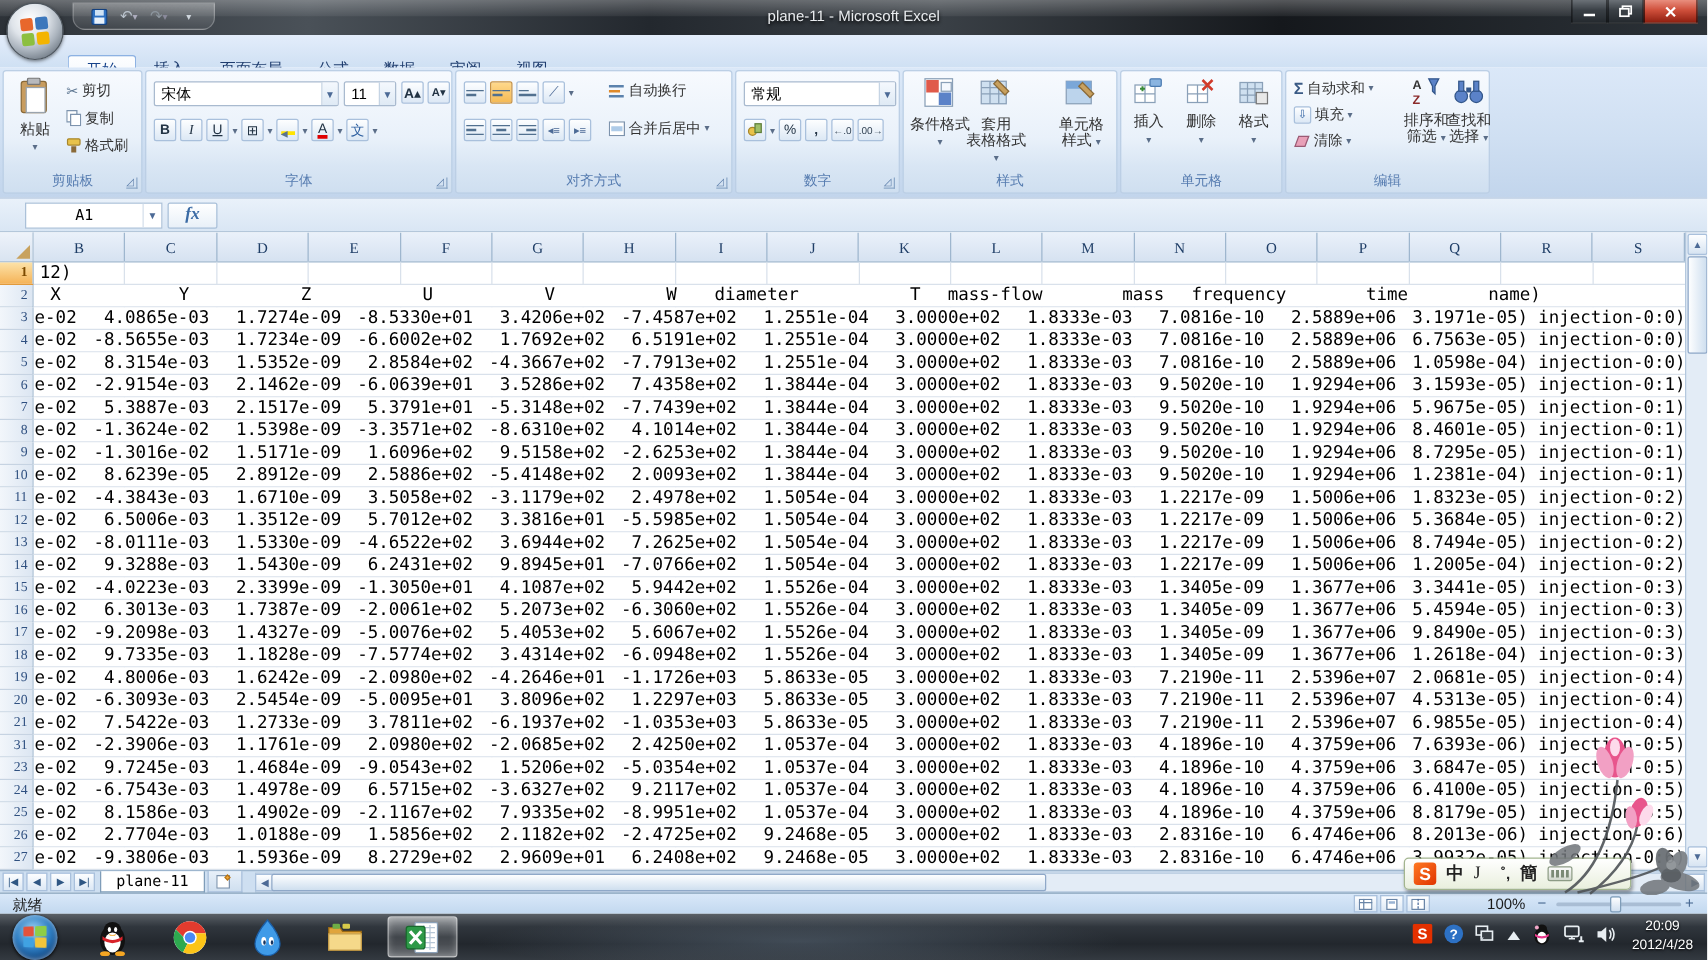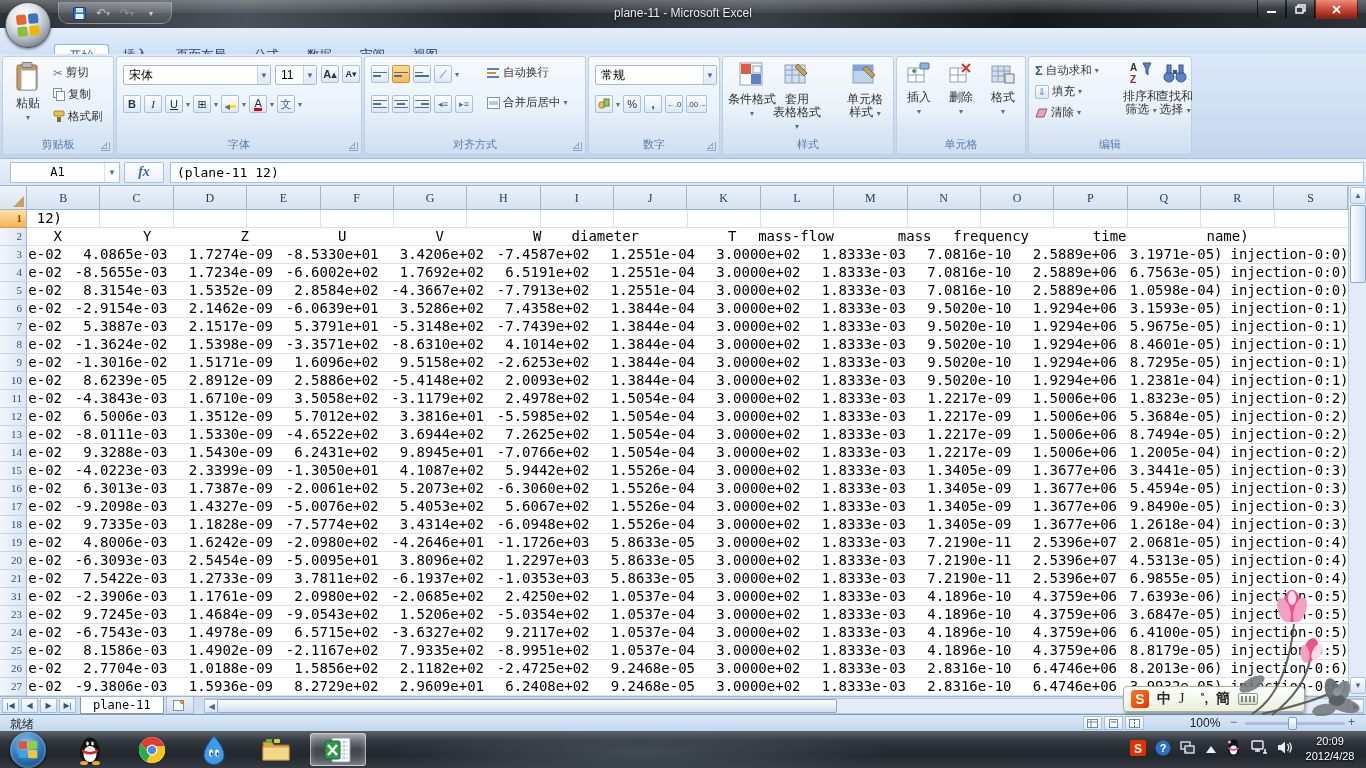--- a/index.html
+++ b/index.html
@@ -47,45 +47,45 @@
   .smallrow{position:absolute;display:flex;align-items:center;gap:3px;font-size:11.5px;color:#333;white-space:nowrap}
   .ibox{display:inline-flex;align-items:center;justify-content:center;height:18px;min-width:18px;border:1px solid #a9c0dc;border-radius:2px;background:linear-gradient(180deg,#fdfeff,#dce8f5);font-size:11px;color:#234}
   .combo{height:20px;border:1px solid #a9bacf;background:#fff;border-radius:2px;display:inline-flex;align-items:center;font-size:12px;color:#000;padding-left:5px;position:relative}
   .combo .dd{margin-left:auto;width:13px;height:100%;border-left:1px solid #c5d4e4;display:flex;align-items:center;justify-content:center;color:#4c6a96;font-size:8px;background:linear-gradient(180deg,#f4f8fd,#dfeaf5)}
   .mini-lines{display:inline-block;width:14px}
   .mini-lines i{display:block;height:1.5px;background:#51708f;margin:2px 0}
   .mini-lines i.half{width:60%}
 
   
   .fbar{position:absolute;left:0;top:159px;width:1366px;height:27px;background:linear-gradient(180deg,#e9f1fa,#d9e6f4);border-bottom:1px solid #9eb6ce;display:flex;align-items:center}
-  .namebox{margin-left:10px;width:110px;height:21px;background:#fff;border:1px solid #abc1d9;display:flex;align-items:center;font-size:12px}
+  .namebox{margin-left:20px;width:110px;height:21px;background:#fff;border:1px solid #abc1d9;display:flex;align-items:center;font-size:12px}
   .namebox .txt{flex:1;text-align:center;font-family:"DejaVu Sans Mono",monospace}
   .namebox .dd{width:15px;height:100%;display:flex;align-items:center;justify-content:center;font-size:8px;color:#4c6a96;border-left:1px solid #d5e0ec}
   .fxbtn{width:40px;height:21px;margin-left:4px;display:flex;align-items:center;justify-content:center;font-family:"Liberation Serif",serif;font-style:italic;font-weight:bold;color:#3b6ba5;font-size:14px;border:1px solid #abc1d9;background:linear-gradient(180deg,#fff,#e8f0f8);border-radius:2px}
   .finput{flex:1;height:21px;margin:0 2px 0 6px;background:#fff;border:1px solid #abc1d9;font-family:"DejaVu Sans Mono",monospace;font-size:13px;line-height:19px;padding-left:6px;color:#000}
 
   
   .grid{position:absolute;left:0;top:186px;width:1348px;height:510px;background:#fff}
   .selectall{position:absolute;left:0;top:0;width:27px;height:24px;background:linear-gradient(180deg,#eef3fa,#d9e4f1);border-right:1px solid #9eb6ce;border-bottom:1px solid #9eb6ce}
   .selectall .tri{position:absolute;right:2px;bottom:2px;width:0;height:0;border-left:11px solid transparent;border-bottom:11px solid #c8a25e}
   .colhdrs{position:absolute;left:27px;top:0;width:1321px;height:24px;display:flex;border-bottom:1px solid #9eb6ce;background:linear-gradient(180deg,#eaf1fa,#d6e2f1);overflow:hidden}
   .ch{width:73.39px;flex:0 0 73.39px;border-right:1px solid #9eb6ce;text-align:center;font-size:12px;line-height:24px;color:#1f3e67;font-family:"Liberation Serif","DejaVu Serif",serif}
   .gutter{position:absolute;left:0;top:24px;width:27px}
   .g{height:18px;line-height:17px;text-align:right;padding-right:4px;font-size:11px;color:#2f5080;border-right:1px solid #9eb6ce;border-bottom:1px solid #c6d3e2;background:linear-gradient(90deg,#f2f6fb,#dce6f2);font-family:"Liberation Serif","DejaVu Serif",serif}
   .g.sel{background:linear-gradient(180deg,#fce2a8,#f5b357);color:#7c4a00;font-weight:bold;border-bottom:1px solid #e19a3c}
   .vlines{position:absolute;left:27px;top:24px;width:1321px;height:486px;z-index:1}
   .vl{position:absolute;top:0;width:1px;height:100%;background:#d9e1eb}
   .rows{position:absolute;left:27px;top:24px;width:1321px;z-index:2}
   .r{height:18px;line-height:17px;border-bottom:1px solid #d9e1eb;background:#fff;white-space:nowrap;font-family:"DejaVu Sans Mono",monospace;font-size:14px;color:#000}
   .r.t1{background:transparent}
-  .r .f{display:inline-block;width:35px;text-align:right}
+  .r .f{display:inline-block;width:35px;text-align:center}
   .r .v{display:inline-block;width:105.5px;text-align:right}
   .r .nm{margin-left:8px}
   .r.hd .v{width:97.5px;padding-right:8px}
-  .r.hd .nm{margin-left:72px}
+  .r.hd .nm{margin-left:56px}
 
   
   .vscroll{position:absolute;left:1348px;top:186px;width:18px;height:510px;background:#e3ecf6;border-left:1px solid #b4c8de}
   .sbtn{position:absolute;left:1px;width:16px;height:17px;background:linear-gradient(180deg,#fdfeff,#d7e4f2);border:1px solid #a9c0dc;border-radius:2px;color:#4c6a96;font-size:8px;text-align:center;line-height:15px}
   .vthumb{position:absolute;left:1px;top:19px;width:16px;height:78px;background:linear-gradient(90deg,#fdfeff,#cfdfEF);background:linear-gradient(90deg,#fdfeff,#cfdfef);border:1px solid #8fa8c8;border-radius:2px}
 
   
   .tabstrip{position:absolute;left:0;top:696px;width:1366px;height:18px;background:#cedff1;border-top:1px solid #9eb6ce;display:flex;align-items:center}
   .nav{width:17px;height:15px;margin-left:2px;background:linear-gradient(180deg,#fdfeff,#dce8f5);border:1px solid #a9c0dc;color:#2f5784;font-size:8px;display:flex;align-items:center;justify-content:center}
   .sheettab{height:17px;margin-left:4px;padding:0 12px;background:#fff;border:1px solid #7f9db9;border-top:none;font-size:12px;line-height:16px;color:#000;font-family:"DejaVu Sans Mono",monospace}
@@ -449,21 +449,20 @@
       <div class="grp-label">编辑</div>
     </div>
   </div>
 
   <div class="fbar">
     <div class="namebox">
         <span class="txt">A1</span>
         <span class="dd">▼</span>
       </div>
     <div class="fxbtn">fx</div>
-    <div class="finput">(plane-11 12)</div>
   </div>
 
   <div class="grid">
     <div class="selectall">
         <div class="tri"></div>
       </div>
     <div class="colhdrs">
         <div class="ch">B</div>
         <div class="ch">C</div>
         <div class="ch">D</div>

